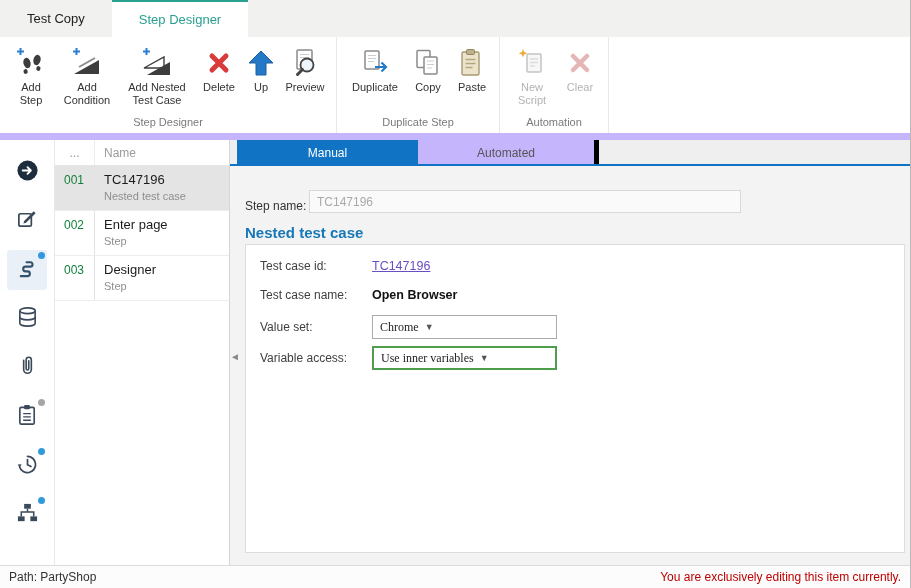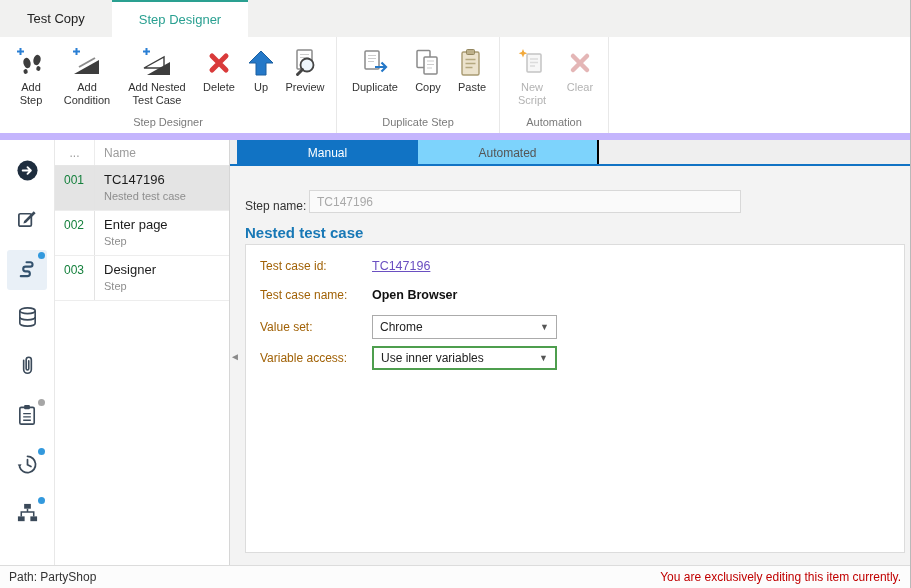--- a/index.html
+++ b/index.html
@@ -55,36 +55,36 @@
   .step-row { display: flex; border-bottom: 1px solid #ededed; min-height: 45px; cursor: pointer; }
   .step-row.selected { background: #e4e4e4; }
   .step-num { width: 40px; border-right: 1px solid #e3e3e3; font-size: 12px; color: #15803d; padding: 7px 0 0 9px; }
   .step-info { padding: 6px 9px; }
   .step-title { font-size: 13px; color: #1c1c1c; }
   .step-sub { font-size: 11px; color: #8e8e8e; margin-top: 3px; }
 
   
   .main { flex: 1; background: #f3f3f3; position: relative; overflow: hidden; }
   .main-tabs { display: flex; height: 26px; background: #efefef; border-bottom: 2px solid var(--blue, #1173c4); }
-  .mtab { width: 181px; text-align: center; line-height: 26px; font-size: 12px; color: #555; background: #7dd3fc; border-right: 2px solid #000000; cursor: pointer; }
+  .mtab { width: 181px; text-align: center; line-height: 26px; font-size: 12px; color: #555; background: #c4b5fd; border-right: 5px solid #000000; cursor: pointer; }
   .mtab.active { background: var(--blue, #1173c4); color: #fff; border-right: none; }
   .mtab:first-child { margin-left: 7px; }
 
   .stepname-row { display: flex; align-items: flex-end; padding: 24px 15px 7px; }
   .stepname-row .fldlabel { width: 64px; font-size: 12px; color: #333; }
   .stepname-input { width: 432px; height: 23px; border: 1px solid #d8d8d8; background: #fafafa; color: #a9a9a9; font-size: 12px; padding: 0 7px; font-family: "Liberation Sans", sans-serif; outline: none; }
 
   .section-title { margin: 4px 15px 8px; font-size: 15px; font-weight: 600; color: var(--heading_blue, #1878b6); }
 
   .fields-panel { position: absolute; left: 15px; right: 5px; top: 104px; bottom: 12px; background: #fff; border: 1px solid #dcdcdc; padding: 12px 14px; }
   .frow { display: flex; align-items: center; margin-bottom: 11px; min-height: 18px; }
-  .frow .flabel { width: 112px; font-size: 12px; color: #a16207; }
+  .frow .flabel { width: 112px; font-size: 12px; color: #404040; }
   .tc-link { color: var(--link_purple, #6a4fc1); text-decoration: underline; font-size: 12.5px; cursor: pointer; }
   .tc-name { font-weight: bold; font-size: 12.5px; color: #111; }
-  .dd { width: 185px; height: 24px; border: 1px solid #ababab; background: #fff; display: flex; align-items: center; justify-content: space-between; padding: 0 7px; font-size: 12px; color: #222; cursor: pointer; }
+  .dd { width: 185px; height: 24px; border: 1px solid #ababab; background: #fff; display: flex; align-items: center; justify-content: flex-start; padding: 0 7px; font-size: 12px; color: #222; cursor: pointer; font-family: Liberation Serif, serif; }
   .dd.green { border: 2px solid var(--green_border, #4e9e4e); }
   .dd .caret { font-size: 9px; color: #555; margin-left: 6px; }
   .frow.dd-row { margin-bottom: 7px; margin-top: 3px; }
 
   .collapse-handle { position: absolute; left: 0; top: 212px; font-size: 10px; color: #8a8a8a; cursor: pointer; line-height: 10px; }
 
   
   .status-bar { position: absolute; left: 0; right: 0; bottom: 0; height: 23px; background: #fcfcfc; border-top: 1px solid #dcdcdc; display: flex; align-items: center; justify-content: space-between; padding: 0 9px; }
   .status-left { font-size: 12px; color: #333; }
   .status-right { font-size: 12px; color: var(--status_red, #c00000); }

